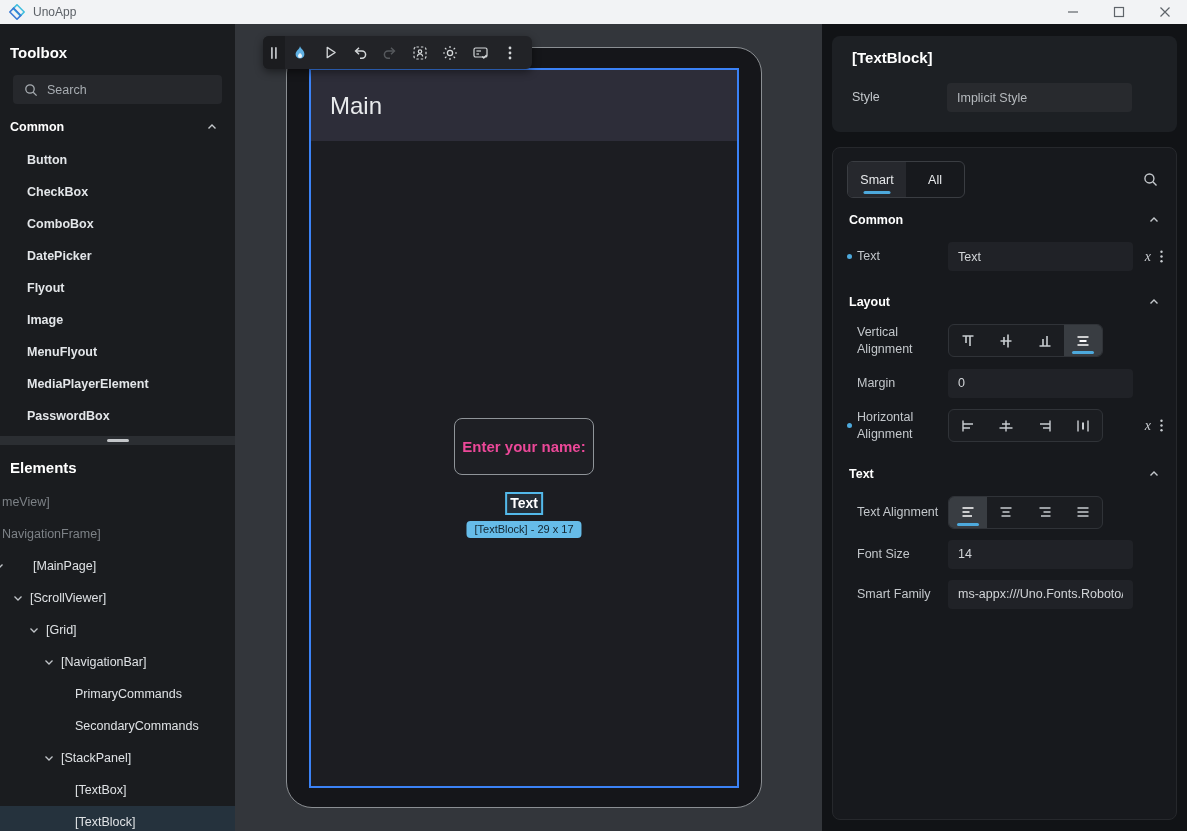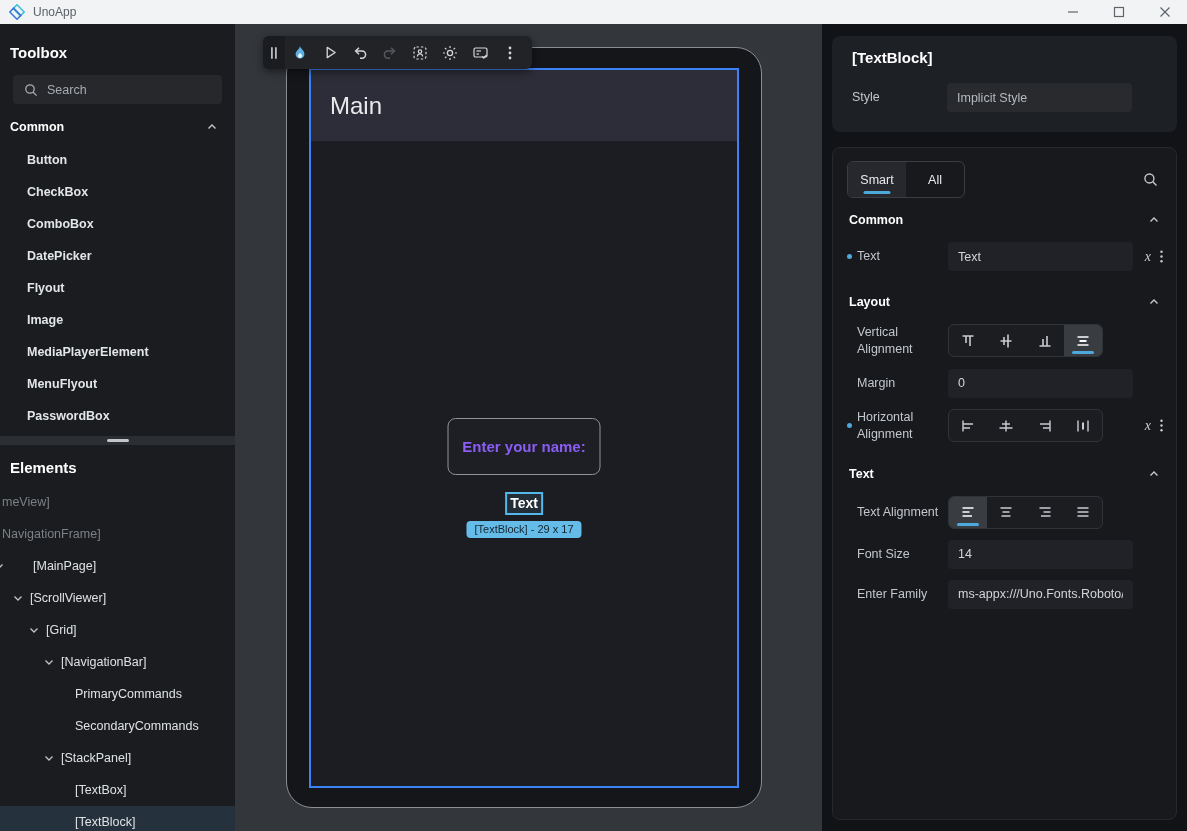--- a/index.html
+++ b/index.html
@@ -44,21 +44,21 @@
   .ft-handle { width:22px; height:33px; background:#1b1c1f; border-radius:6px 0 0 6px; display:flex; align-items:center; justify-content:center; cursor:grab; }
   .ft-btn { width:30px; height:33px; display:flex; align-items:center; justify-content:center; cursor:pointer; color:#d4d7d9; }
   .ft-btn.disabled { color:#56595d; }
 
   .phone { position:absolute; left:51px; top:23px; width:476px; height:761px; background:#15161a; border:1px solid #8b8f93; border-radius:26px; }
   .screen { position:absolute; left:22px; top:20px; right:22px; bottom:19px; background:#1c1d22; border:2px solid #3b82f6; display:flex; flex-direction:column; overflow:hidden; }
   .screen-header { height:71px; background:#2d2d39; display:flex; align-items:center; padding-left:19px; flex:0 0 auto; }
   .screen-header .ptitle { font-size:24px; color:#e8eaec; }
   .screen-body { flex:1; position:relative; }
 
-  .ds-textbox { position:absolute; left:50%; top:277px; transform:translateX(-50%); width:153px; height:57px; border:1px solid #8f9499; border-radius:8px; background:#1e1f24; display:flex; align-items:center; justify-content:center; color:#8b5cf6; font-size:15px; font-weight:bold; cursor:default; }
+  .ds-textbox { position:absolute; left:50%; top:277px; transform:translateX(-50%); width:140px; height:57px; border:1px solid #8f9499; border-radius:8px; background:#1e1f24; display:flex; align-items:center; justify-content:center; color:#ec4899; font-size:15px; font-weight:bold; cursor:default; }
   .ds-textblock { position:absolute; left:50%; top:351px; transform:translateX(-50%); border:2px solid #53b9ea; background:rgba(110,190,235,.10); padding:0 3px; color:#ffffff; font-size:14px; font-weight:bold; line-height:19px; cursor:default; }
   .sel-badge { position:absolute; left:50%; top:380px; transform:translateX(-50%); background:#66bce9; color:#13242e; font-size:11px; padding:2px 8px 3px 8px; border-radius:4px; white-space:nowrap; }
 
   
   .rightpanel { width:365px; background:#111316; padding:12px 10px 0 10px; display:flex; flex-direction:column; gap:15px; overflow:hidden; }
   .card1 { background:#1d2024; border-radius:8px; padding:13px 20px 20px 20px; }
   .card1 .ctitle { font-size:15px; font-weight:bold; color:#ffffff; margin-bottom:17px; }
   .card2 { background:#17191d; border:1px solid #26282c; border-radius:8px; padding:7px 12px 14px 14px; flex:1; margin-bottom:11px; overflow:hidden; }
 
   .prow { display:flex; align-items:center; margin:11px 0; min-height:29px; }
@@ -139,22 +139,22 @@
       </span>
     </div>
 
     <div class="tb-list" style="max-height:292px;font-weight:bold;">
       <div class="tb-item">Button</div>
       <div class="tb-item">CheckBox</div>
       <div class="tb-item">ComboBox</div>
       <div class="tb-item">DatePicker</div>
       <div class="tb-item">Flyout</div>
       <div class="tb-item">Image</div>
+      <div class="tb-item">MenuFlyout</div>
       <div class="tb-item">MediaPlayerElement</div>
-      <div class="tb-item">MenuFlyout</div>
       <div class="tb-item">PasswordBox</div>
     </div>
 
     <div class="splitter">
         <div class="grip"></div>
       </div>
 
     <div class="elements-title">Elements</div>
 
     <div class="tree">
@@ -501,19 +501,19 @@
           </span>
         </span>
       </div>
 
       <div class="prow">
         <span class="plabel">Font Size</span>
         <span class="pcontrol"><input class="pinput" value="14" style=""></span>
       </div>
 
       <div class="prow">
-        <span class="plabel">Enter Family</span>
+        <span class="plabel">Smart Family</span>
         <span class="pcontrol"><input class="pinput" value="ms-appx:///Uno.Fonts.Roboto/Font" style=""></span>
       </div>
 
     </div>
   </div>
 </div>
 
 </body></html>

